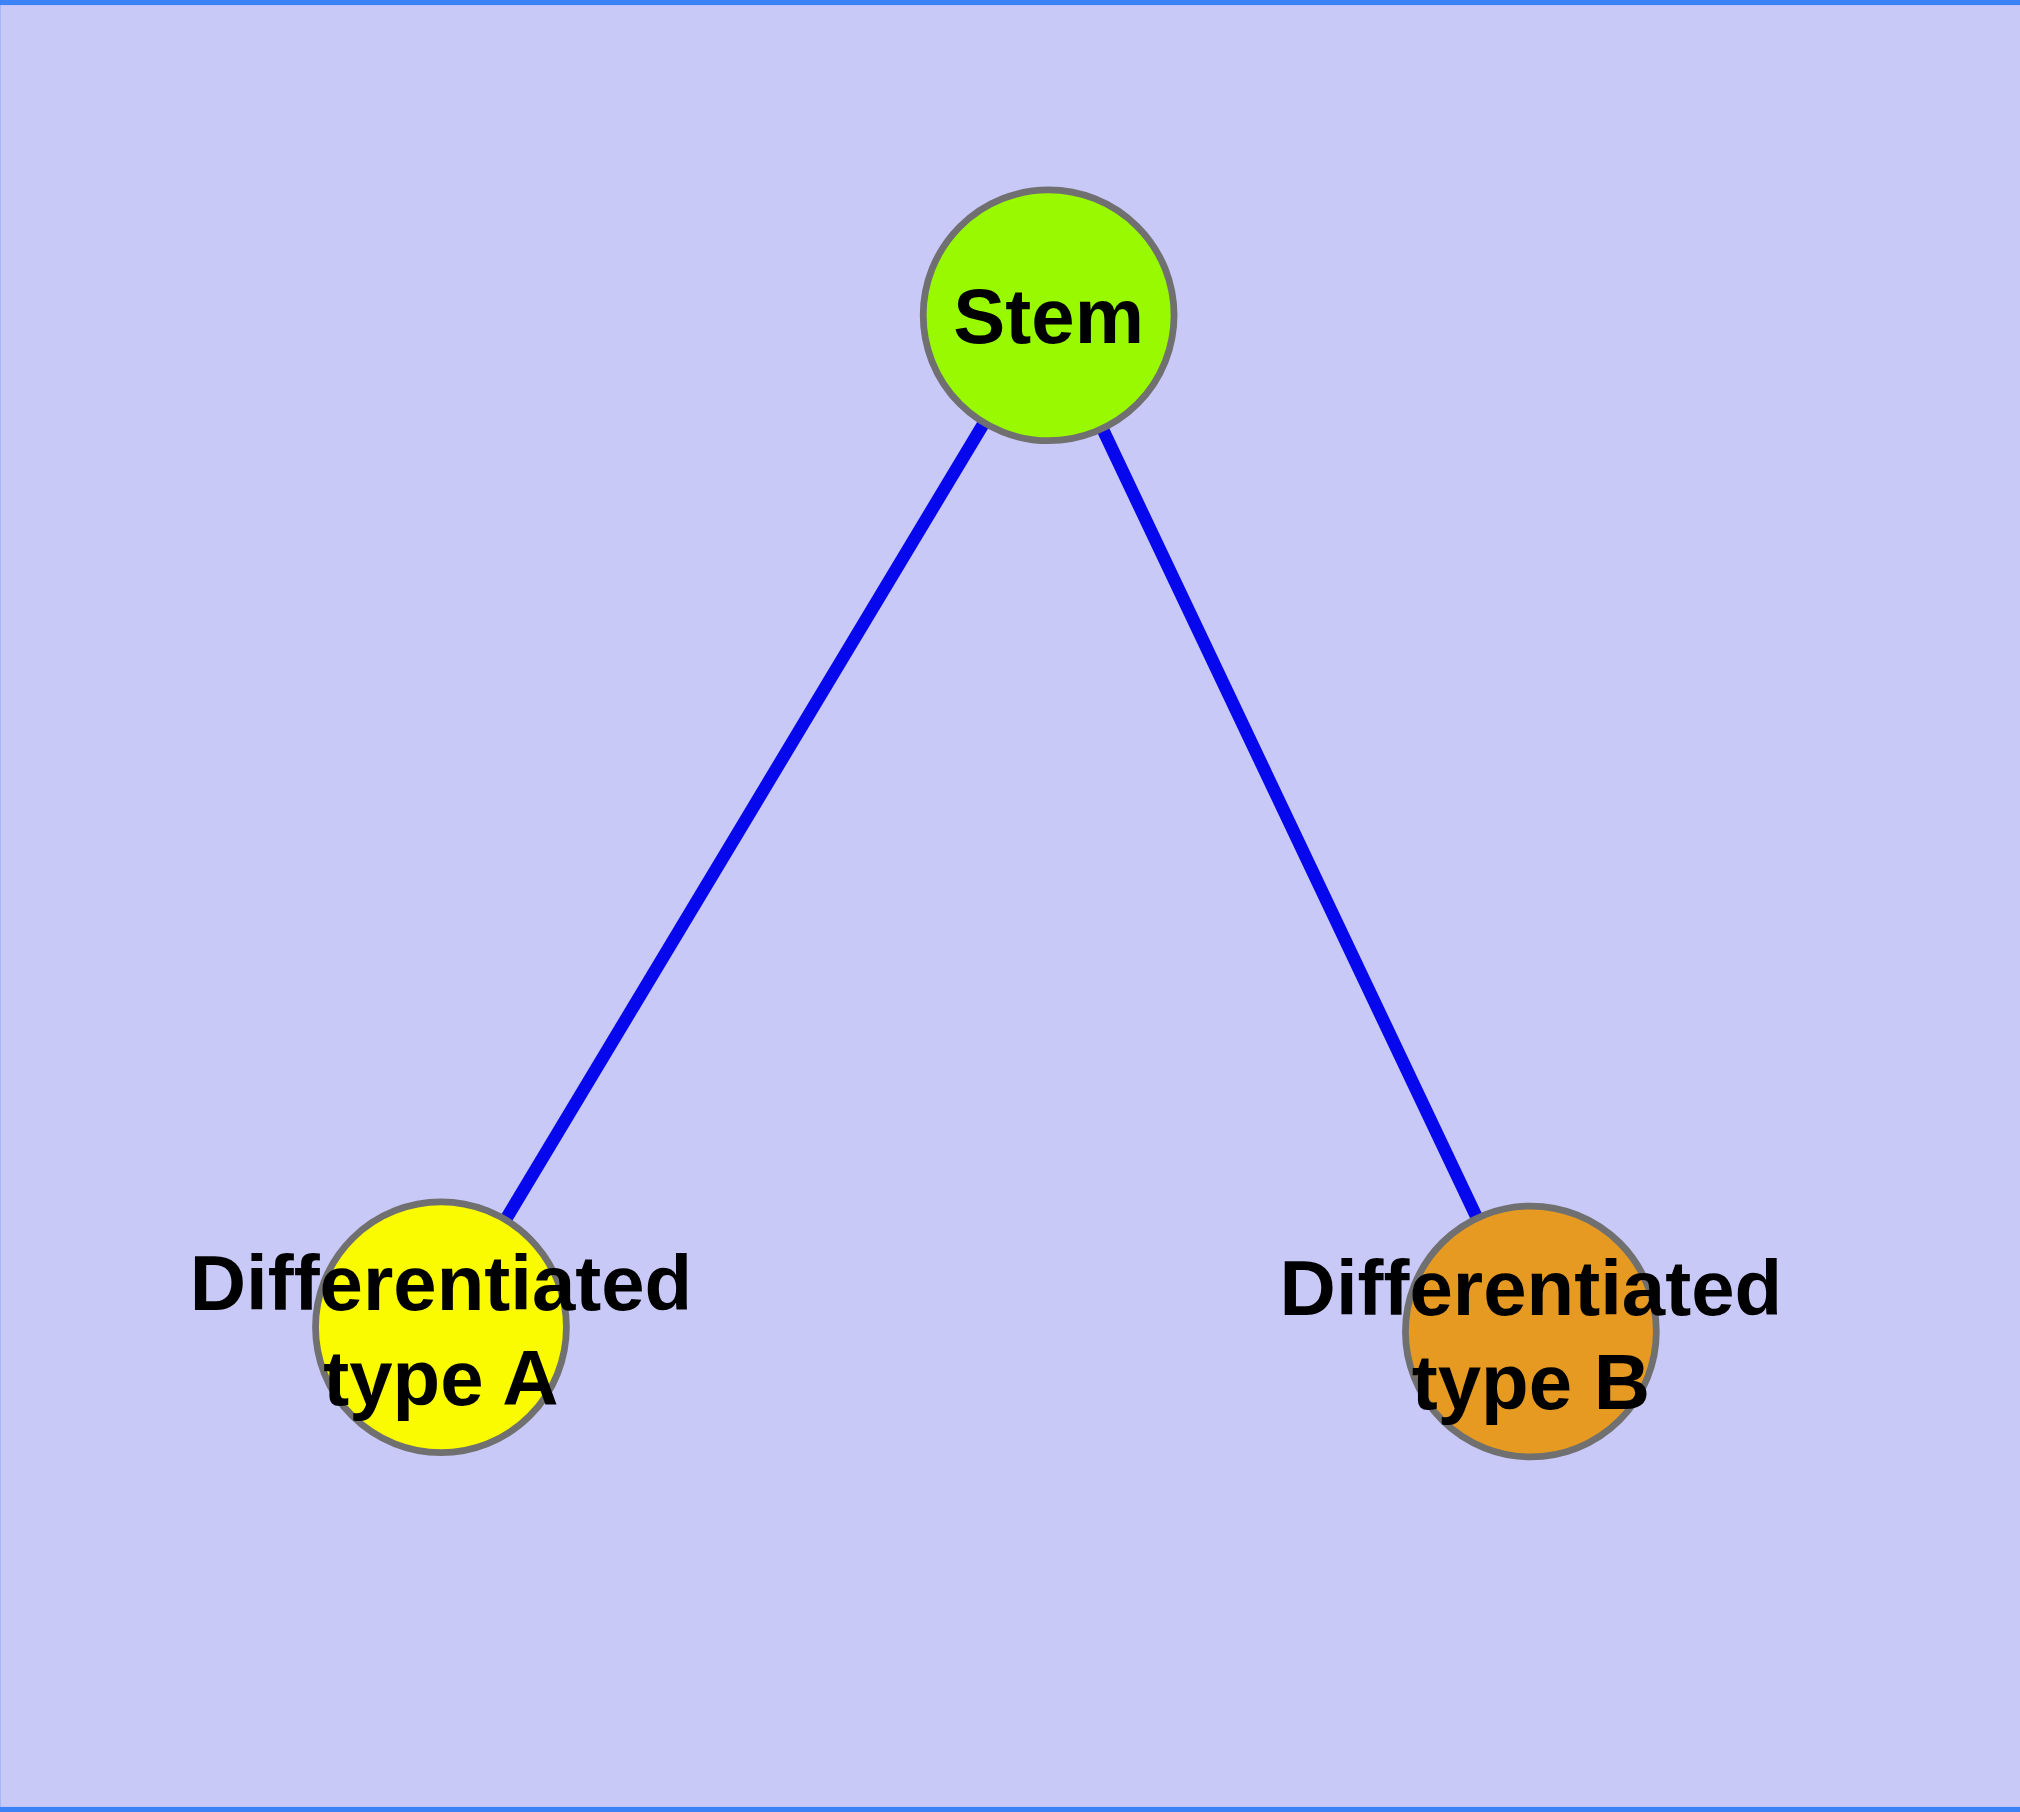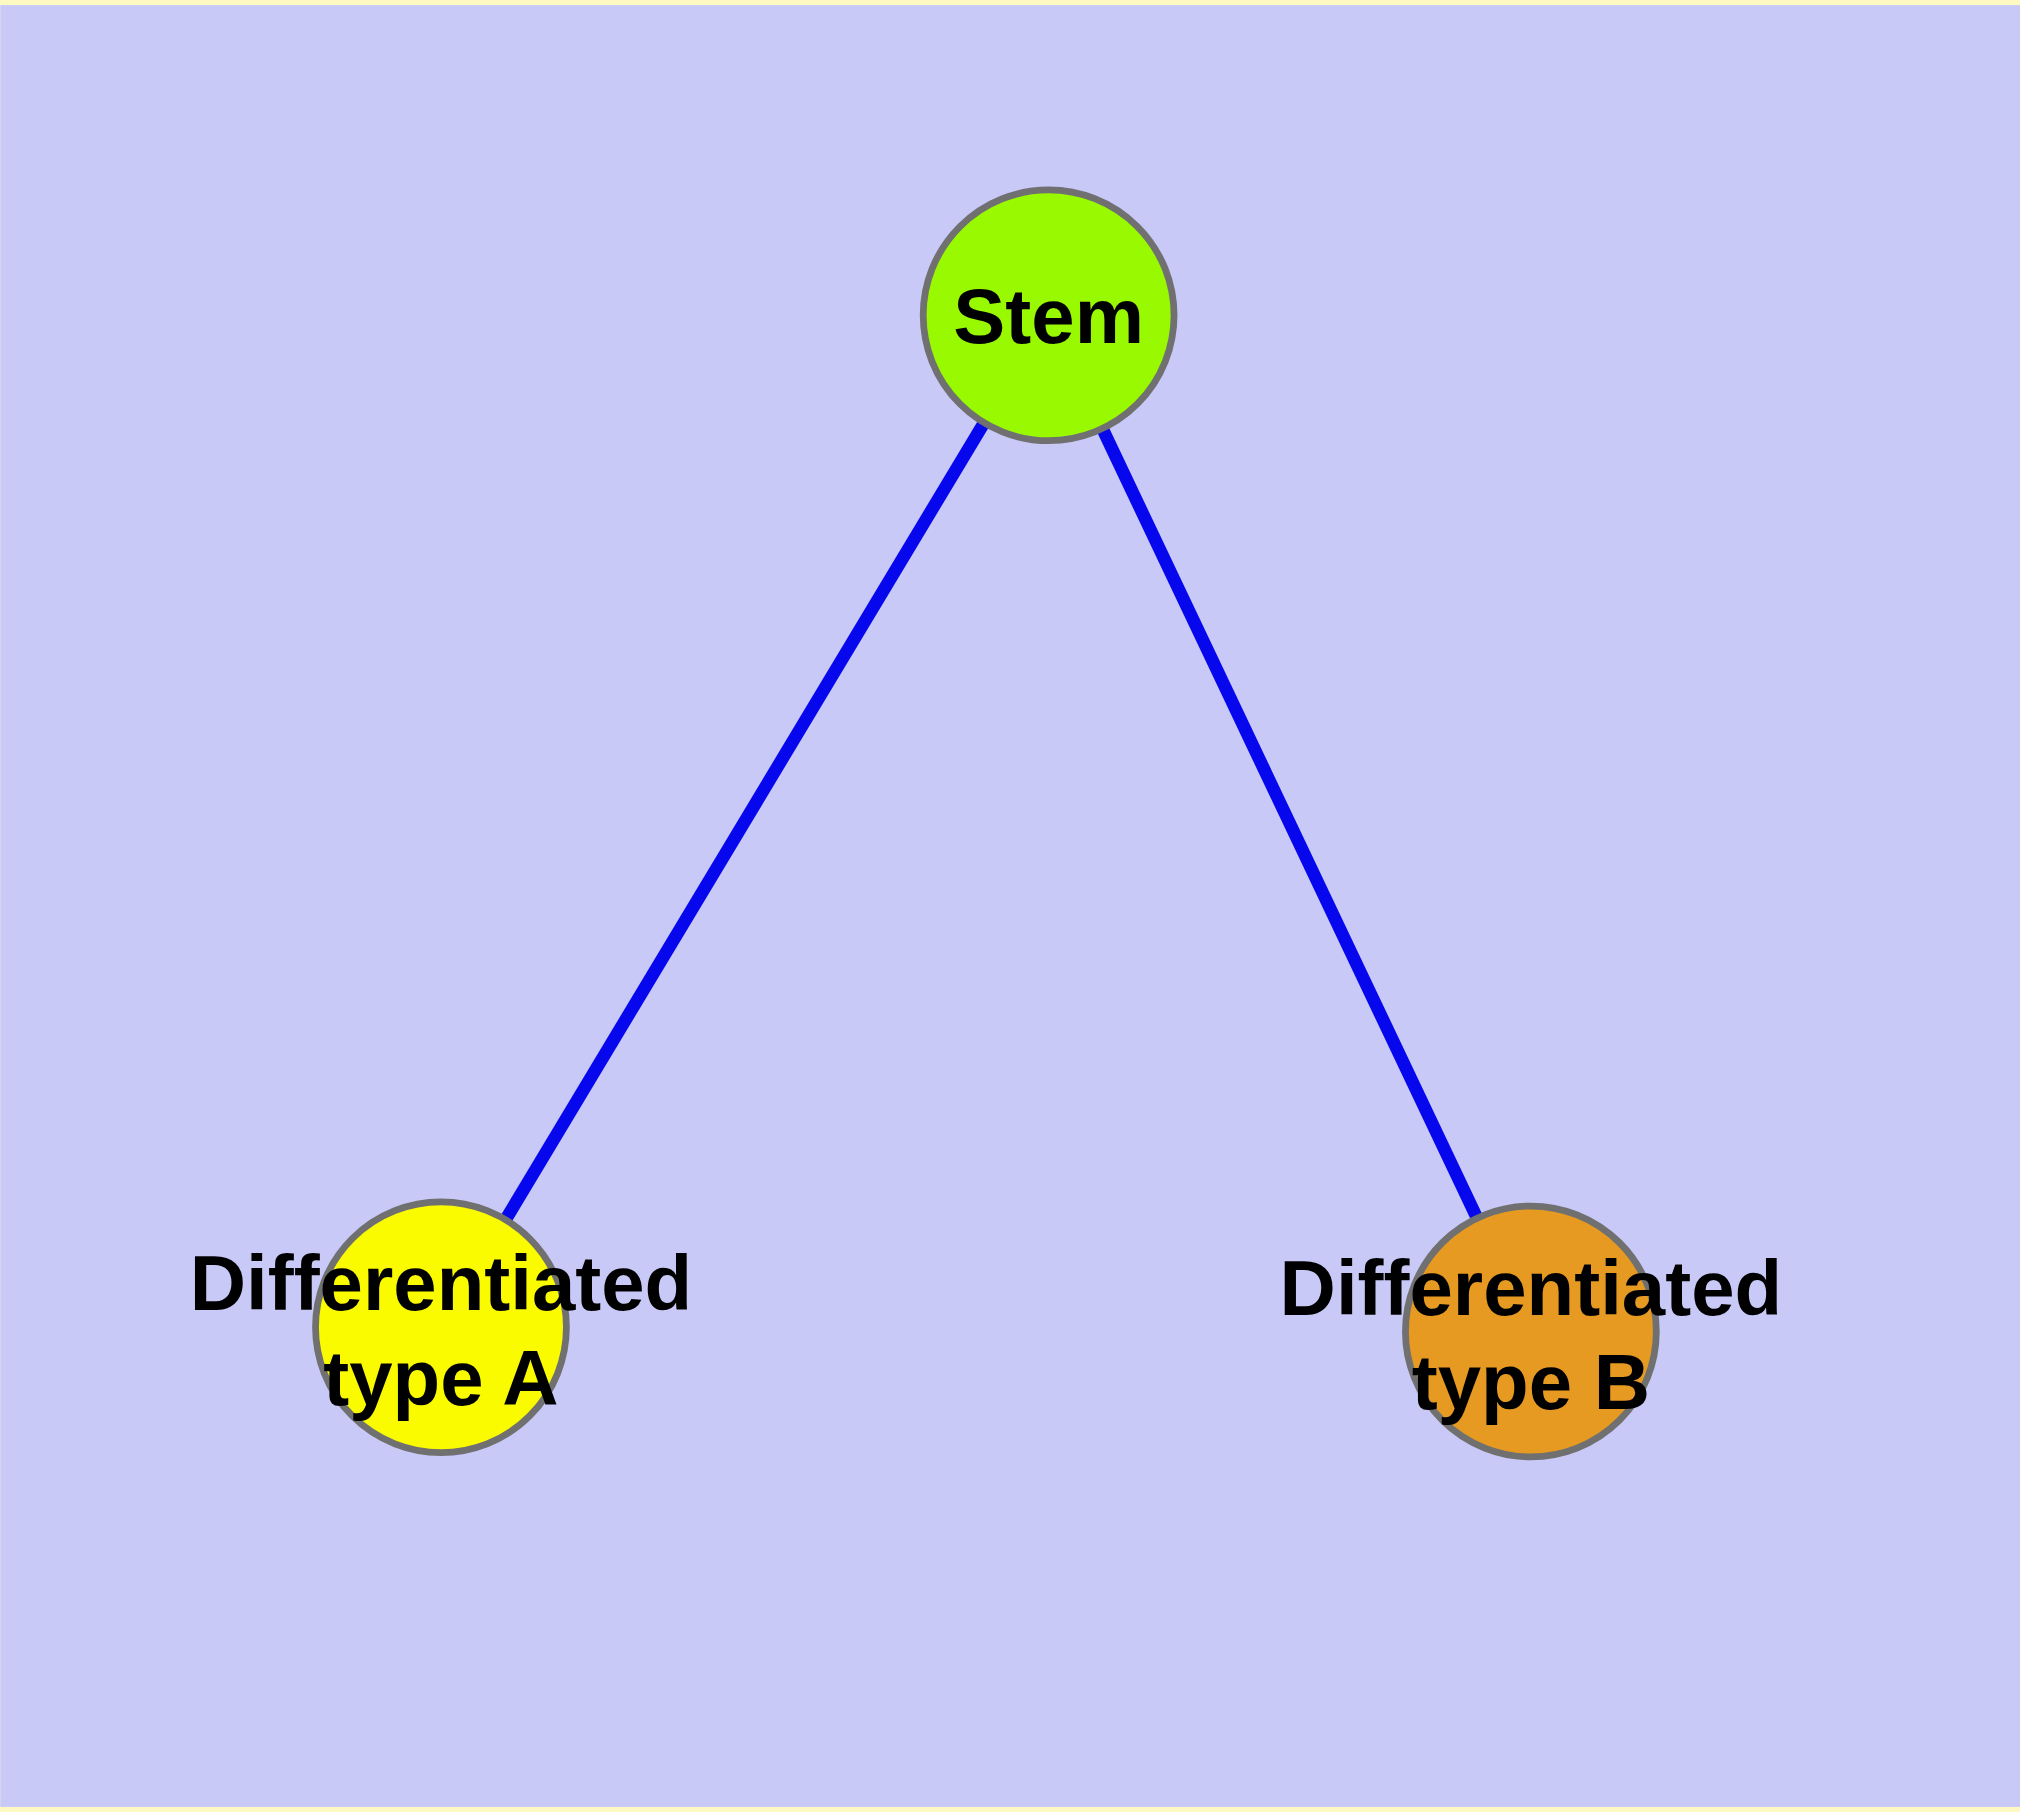--- a/index.html
+++ b/index.html
@@ -8,21 +8,21 @@
     background: #ffffff;
     width: 2021px;
     height: 1812px;
     overflow: hidden;
     font-family: "Liberation Sans", sans-serif;
   }
   .stage {
     position: relative;
     width: 2021px;
     height: 1812px;
-    background: #fef9c3;
+    background: #3b82f6;
   }
   svg.diagram {
     display: block;
     width: 2021px;
     height: 1812px;
   }
   .edge-line {
     stroke-linecap: butt;
   }
   .node-circle {

